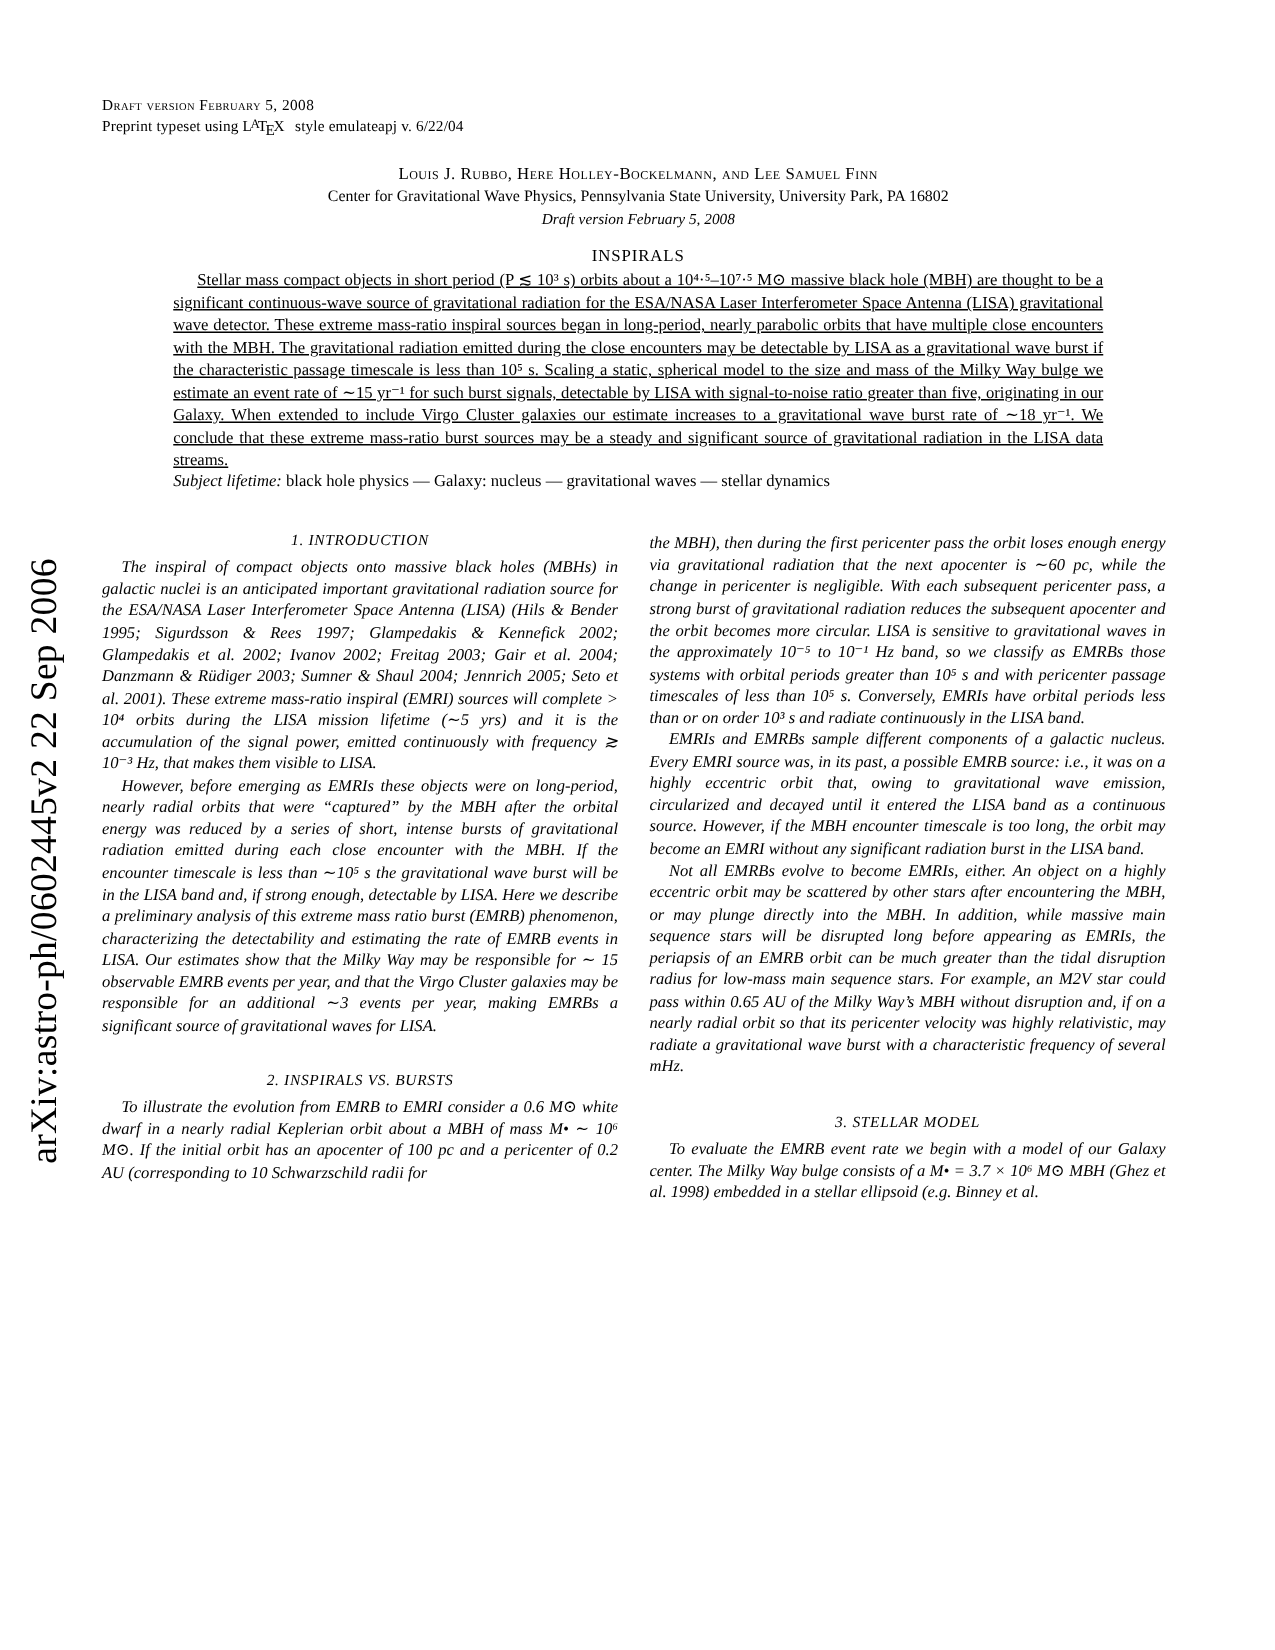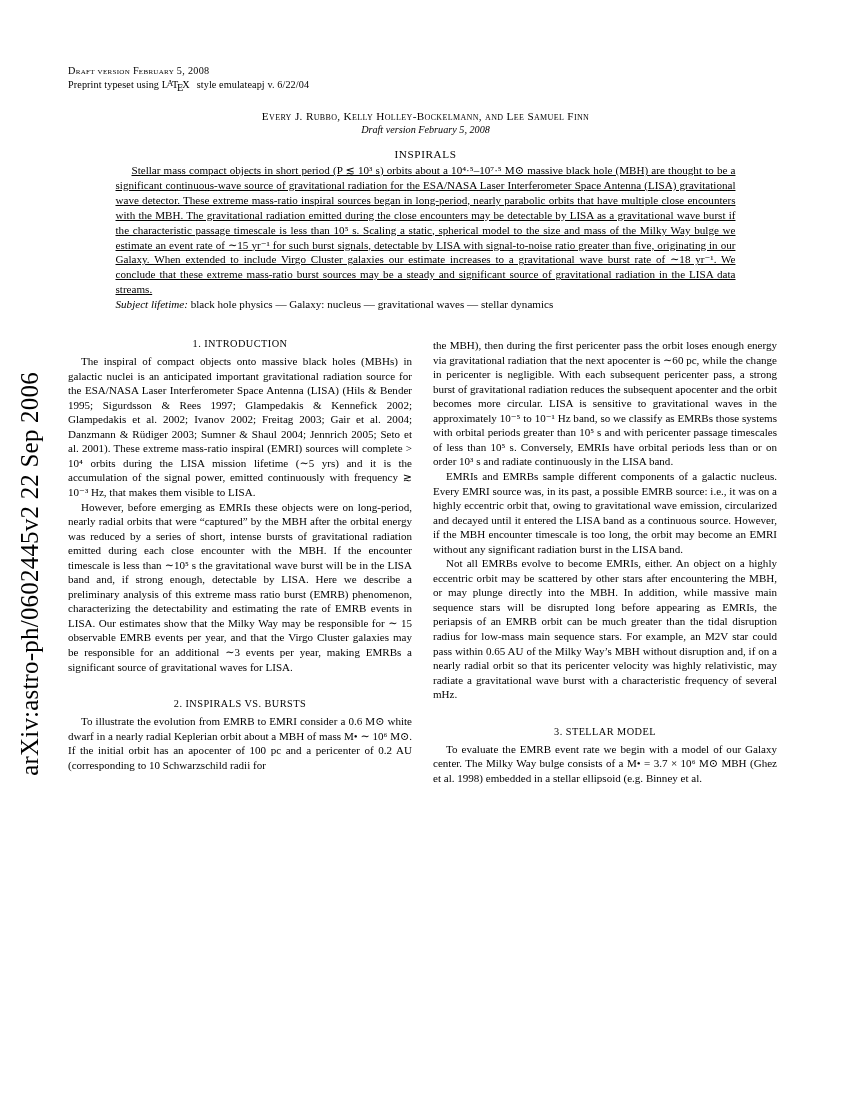--- a/index.html
+++ b/index.html
@@ -118,20 +118,21 @@
   .subject-headings .sh-label {
     font-style: italic;
   }
 
   
   .columns {
     margin-top: 26px;
     display: flex;
     gap: 21px;
     width: 715px;
+    font-style: italic;
   }
   .col {
     width: 344px;
   }
   .section-heading {
     text-align: center;
     font-size: 10.3px;
     letter-spacing: 0.45px;
     text-transform: uppercase;
     margin: 0 0 5px 0;
@@ -159,21 +160,22 @@
 </div>
 
 <div id="page">
 
   <div class="preprint-header">
     <div class="smallcaps">Draft version February 5, 2008</div>
     <div>Preprint typeset using L<span style="font-size:0.85em; position:relative; top:-0.26em; left:-0.12em; letter-spacing:-0.04em;">A</span><span style="position:relative; left:-0.2em;">T</span><span style="position:relative; top:0.22em; left:-0.32em;">E</span><span style="position:relative; left:-0.42em;">X</span> style emulateapj v. 6/22/04</div>
   </div>
 
 
-  <div class="authors">Every J. Rubbo, Kelly Holley-Bockelmann, and Lee Samuel Finn</div>
+  <div class="authors">Louis J. Rubbo, Here Holley-Bockelmann, and Lee Samuel Finn</div>
+  <div class="affiliation">Center for Gravitational Wave Physics, Pennsylvania State University, University Park, PA 16802</div>
   <div class="draft-line">Draft version February 5, 2008</div>
 
   <div class="abstract-block">
     <div class="abstract-heading">INSPIRALS</div>
     <div class="abstract-body">Stellar mass compact objects in short period (P ≲ 10³ s) orbits about a 10⁴·⁵–10⁷·⁵ M⊙ massive black hole (MBH) are thought to be a significant continuous-wave source of gravitational radiation for the ESA/NASA Laser Interferometer Space Antenna (LISA) gravitational wave detector. These extreme mass-ratio inspiral sources began in long-period, nearly parabolic orbits that have multiple close encounters with the MBH. The gravitational radiation emitted during the close encounters may be detectable by LISA as a gravitational wave burst if the characteristic passage timescale is less than 10⁵ s. Scaling a static, spherical model to the size and mass of the Milky Way bulge we estimate an event rate of ∼15 yr⁻¹ for such burst signals, detectable by LISA with signal-to-noise ratio greater than five, originating in our Galaxy. When extended to include Virgo Cluster galaxies our estimate increases to a gravitational wave burst rate of ∼18 yr⁻¹. We conclude that these extreme mass-ratio burst sources may be a steady and significant source of gravitational radiation in the LISA data streams.</div>
     <div class="subject-headings">
       <span class="sh-label">Subject lifetime:</span>
       <span>black hole physics — Galaxy: nucleus — gravitational waves — stellar dynamics</span>
     </div>
   </div>

